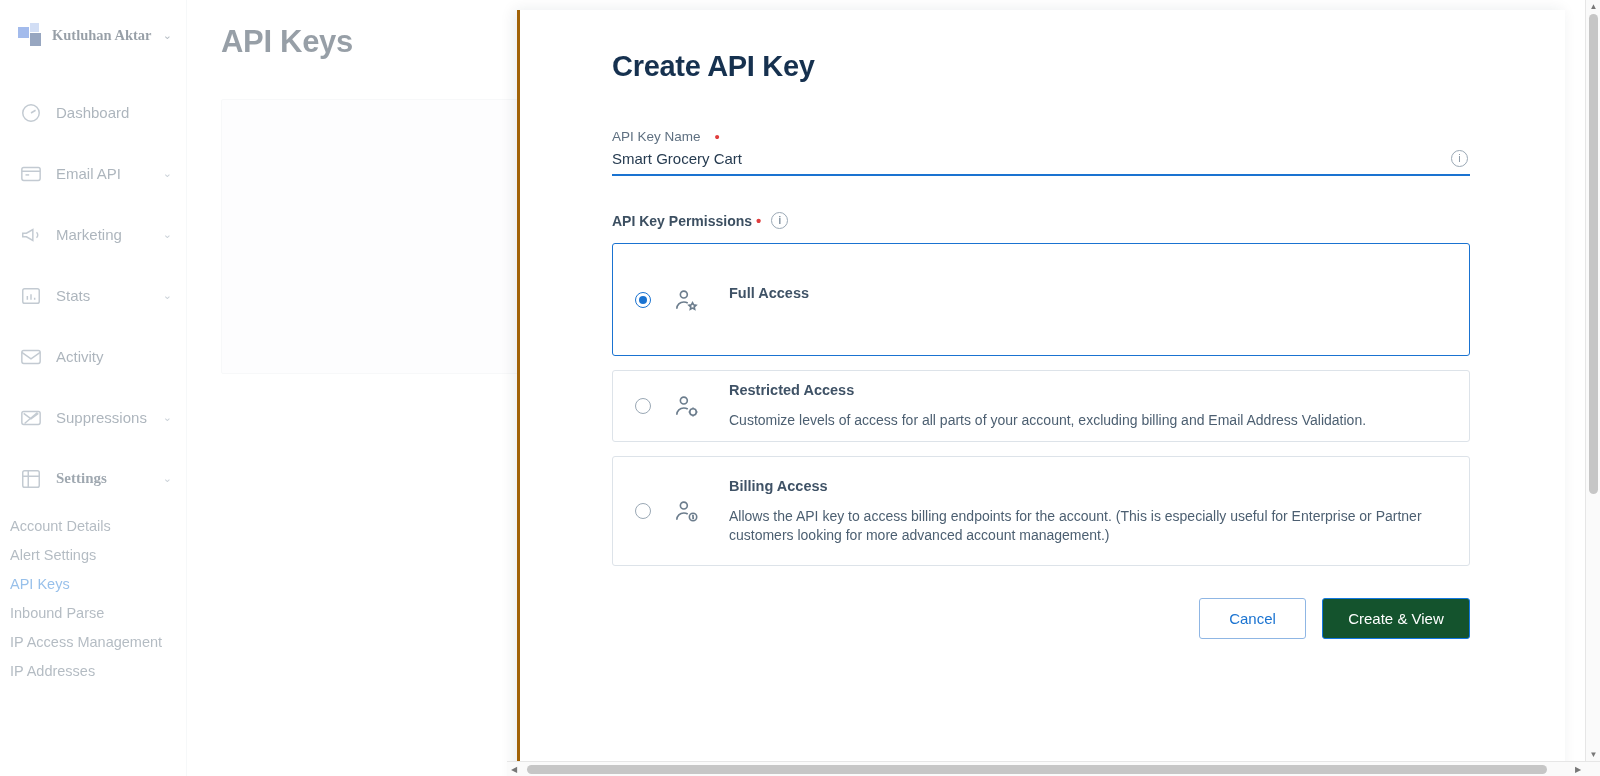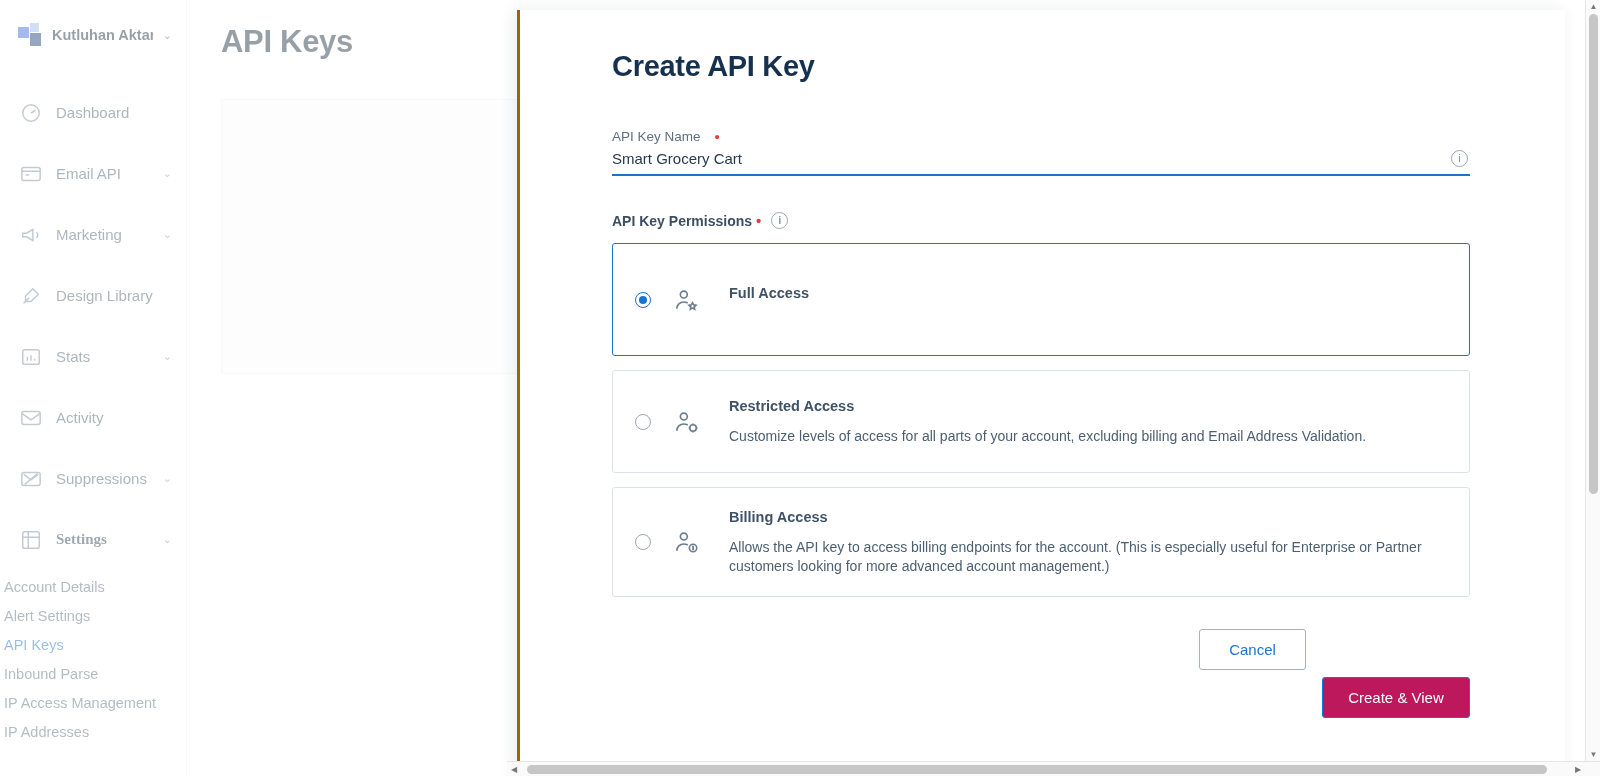--- a/index.html
+++ b/index.html
@@ -20,20 +20,21 @@
     position: absolute; left: 0; top: 0;
     width: 187px; height: 776px;
     background: #ffffff;
     border-right: 1px solid #eceff1;
     overflow: hidden;
   }
   .acct {
     display: flex; align-items: center;
     height: 70px; padding: 0 14px 0 18px;
     gap: 10px;
+    font-family: Liberation Serif, serif;
   }
   .acct-logo {
     width: 24px; height: 24px; position: relative; flex: 0 0 auto;
   }
   .acct-logo .sq1 { position: absolute; left: 0; top: 4px; width: 11px; height: 11px; background: #3368d6; }
   .acct-logo .sq2 { position: absolute; left: 12px; top: 0; width: 9px; height: 9px; background: #9bb7e8; }
   .acct-logo .sq3 { position: absolute; left: 12px; top: 10px; width: 11px; height: 13px; background: #1a3a73; }
   .acct-name {
     font-size: 14.5px; font-weight: bold; color: #1a2b3c;
     white-space: nowrap; overflow: hidden;
@@ -52,21 +53,21 @@
     display: flex; align-items: center; justify-content: center;
     color: #7a8b9b;
   }
   .nav-item .nav-label { white-space: nowrap; }
   .nav-item .nav-caret { margin-left: auto; font-size: 11px; color: #8899a8; }
   .nav-item.active .nav-label { color: #2b3e50; font-weight: bold; font-family: Liberation Serif, serif; }
 
   .subnav { padding-top: 2px; }
   .subnav-item {
     height: 29px; display: flex; align-items: center;
-    padding-left: 4px; font-size: 14.5px; color: #5a6b7b;
+    padding-left: 10px; font-size: 14.5px; color: #5a6b7b;
     cursor: pointer;
   }
   .subnav-item.active { color: #1a73d1; }
 
   
   .page {
     position: absolute; left: 187px; top: 0;
     width: 1413px; height: 776px;
     background: #ffffff;
   }
@@ -158,38 +159,38 @@
     margin-right: 30px; color: #6c7d8d; align-self: center;
   }
   .opt-body { flex: 1 1 auto; }
   .opt-title {
     font-size: 14.5px; font-weight: bold; color: #3f5266;
     margin-bottom: 13px;
   }
   .opt-desc { font-size: 14px; color: #4c5f71; line-height: 1.35; }
 
   .opt-1 { height: 113px; align-items: center; }
-  .opt-2 { height: 103px; align-items: center; }
+  .opt-2 { height: 72px; align-items: center; }
   .opt-3 { height: 110px; align-items: center; }
 
   .actions {
     display: flex; justify-content: flex-end; gap: 16px;
     margin-top: 32px;
   }
   .btn {
     font-size: 15px; border-radius: 3px; cursor: pointer;
     font-family: "Liberation Sans", sans-serif;
     height: 41px; display: flex; align-items: center; justify-content: center;
   }
   .btn-cancel {
     width: 107px; background: #fff; color: #1a73d1;
     border: 1px solid #8fb6e4;
   }
   .btn-primary {
-    width: 148px; background: #be185d; color: #fff; border: 1px solid #1277e0; margin-top: 48px;
+    width: 148px; background: #14532d; color: #fff; border: 1px solid #1277e0;
   }
 
   
   .vscroll {
     position: absolute; right: 0; top: 0; width: 15px; height: 762px;
     background: #fafafa; border-left: 1px solid #e6e6e6;
   }
   .vscroll .thumb {
     position: absolute; left: 3px; top: 14px; width: 9px; height: 480px;
     background: #c6c6c6; border-radius: 5px;
@@ -262,30 +263,20 @@
         <span class="nav-icon">
           <svg width="22" height="22" viewBox="0 0 24 24" fill="none" stroke="currentColor" stroke-width="1.6">
               <path d="M3 10v4h4l7 4V6l-7 4H3z"></path>
               <path d="M18 9a4 4 0 010 6"></path>
             </svg>
         </span>
         <span class="nav-label">Marketing</span>
         <span class="nav-caret">⌄</span>
       </div>
 
-      <div class="nav-item">
-        <span class="nav-icon">
-          <svg width="22" height="22" viewBox="0 0 24 24" fill="none" stroke="currentColor" stroke-width="1.6">
-              <path d="M4 20l6-6"></path>
-              <path d="M14 4l6 6-8 8H6v-6z"></path>
-            </svg>
-        </span>
-        <span class="nav-label">Design Library</span>
-        <span class="nav-caret"></span>
-      </div>
 
       <div class="nav-item">
         <span class="nav-icon">
           <svg width="22" height="22" viewBox="0 0 24 24" fill="none" stroke="currentColor" stroke-width="1.6">
               <rect x="3" y="4" width="18" height="16" rx="2"></rect>
               <path d="M8 16v-4M12 16v-6M16 16v-2"></path>
             </svg>
         </span>
         <span class="nav-label">Stats</span>
         <span class="nav-caret">⌄</span>

